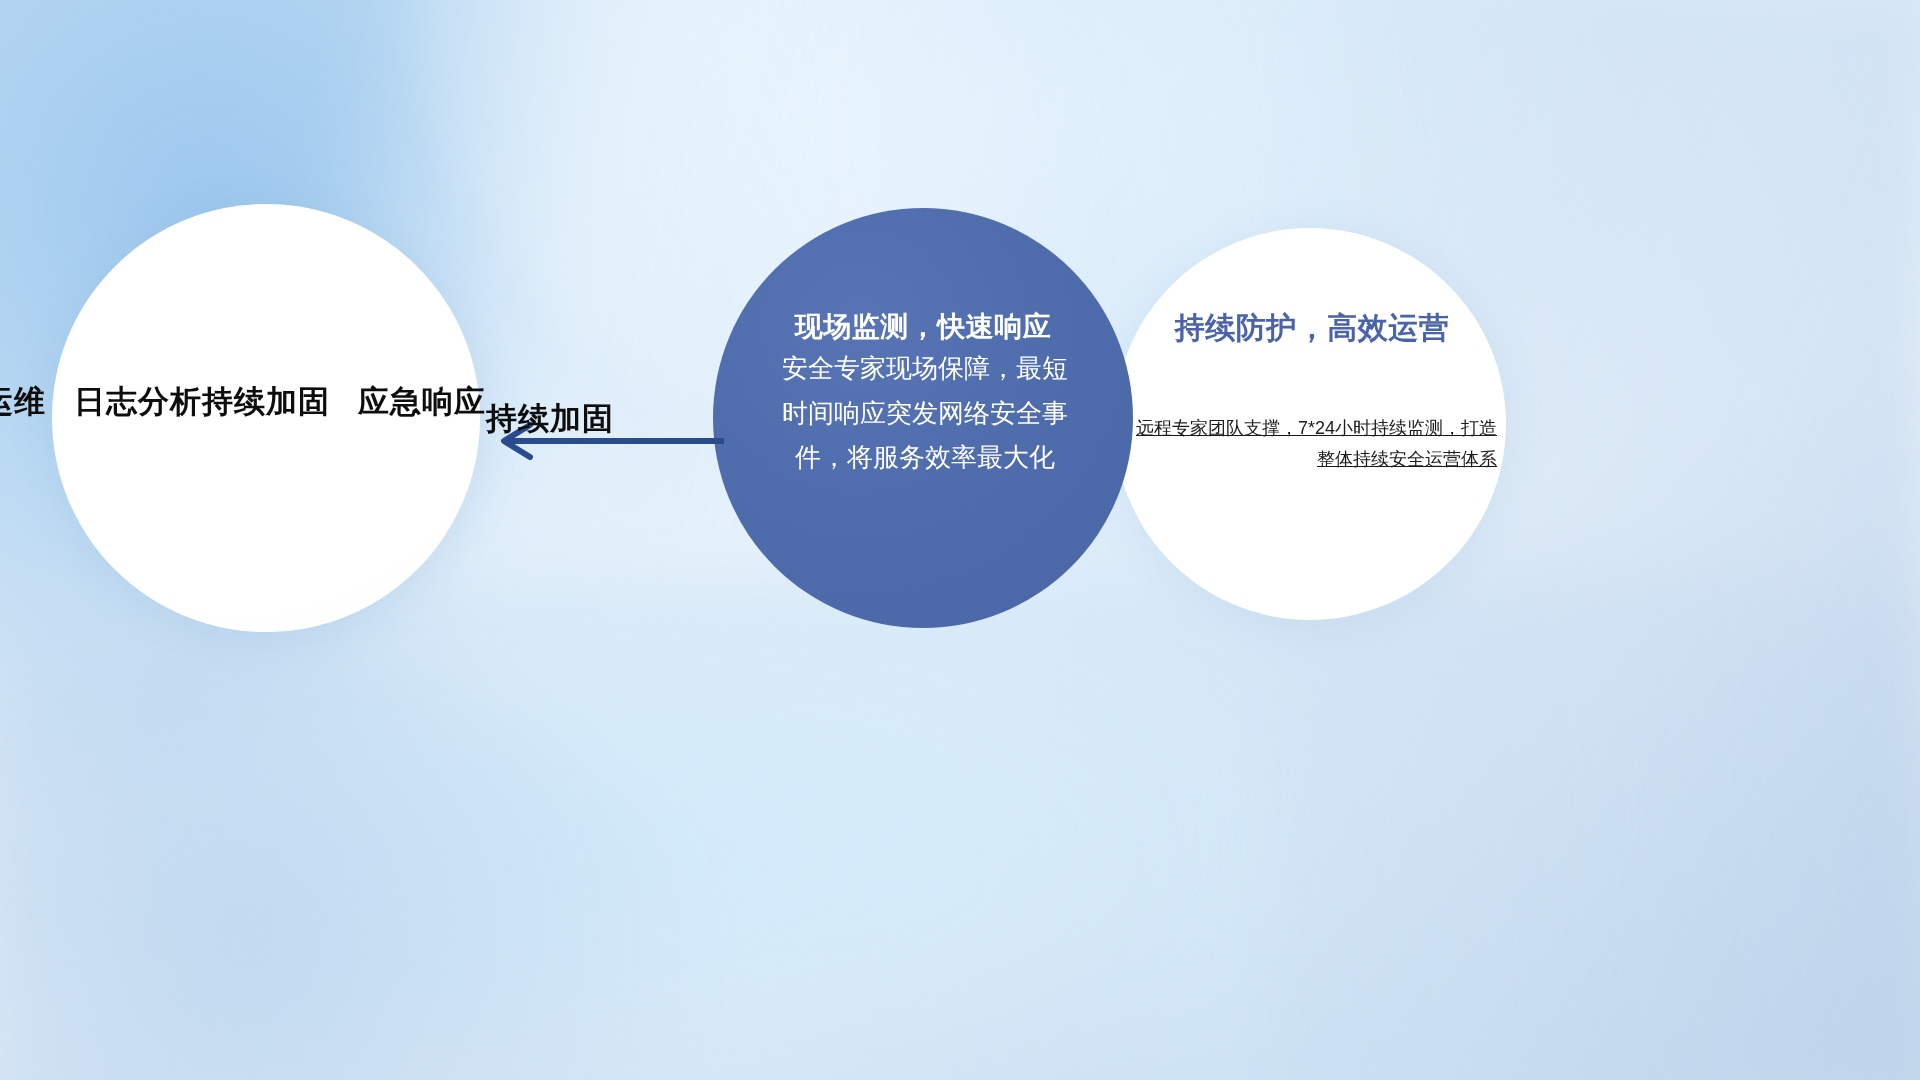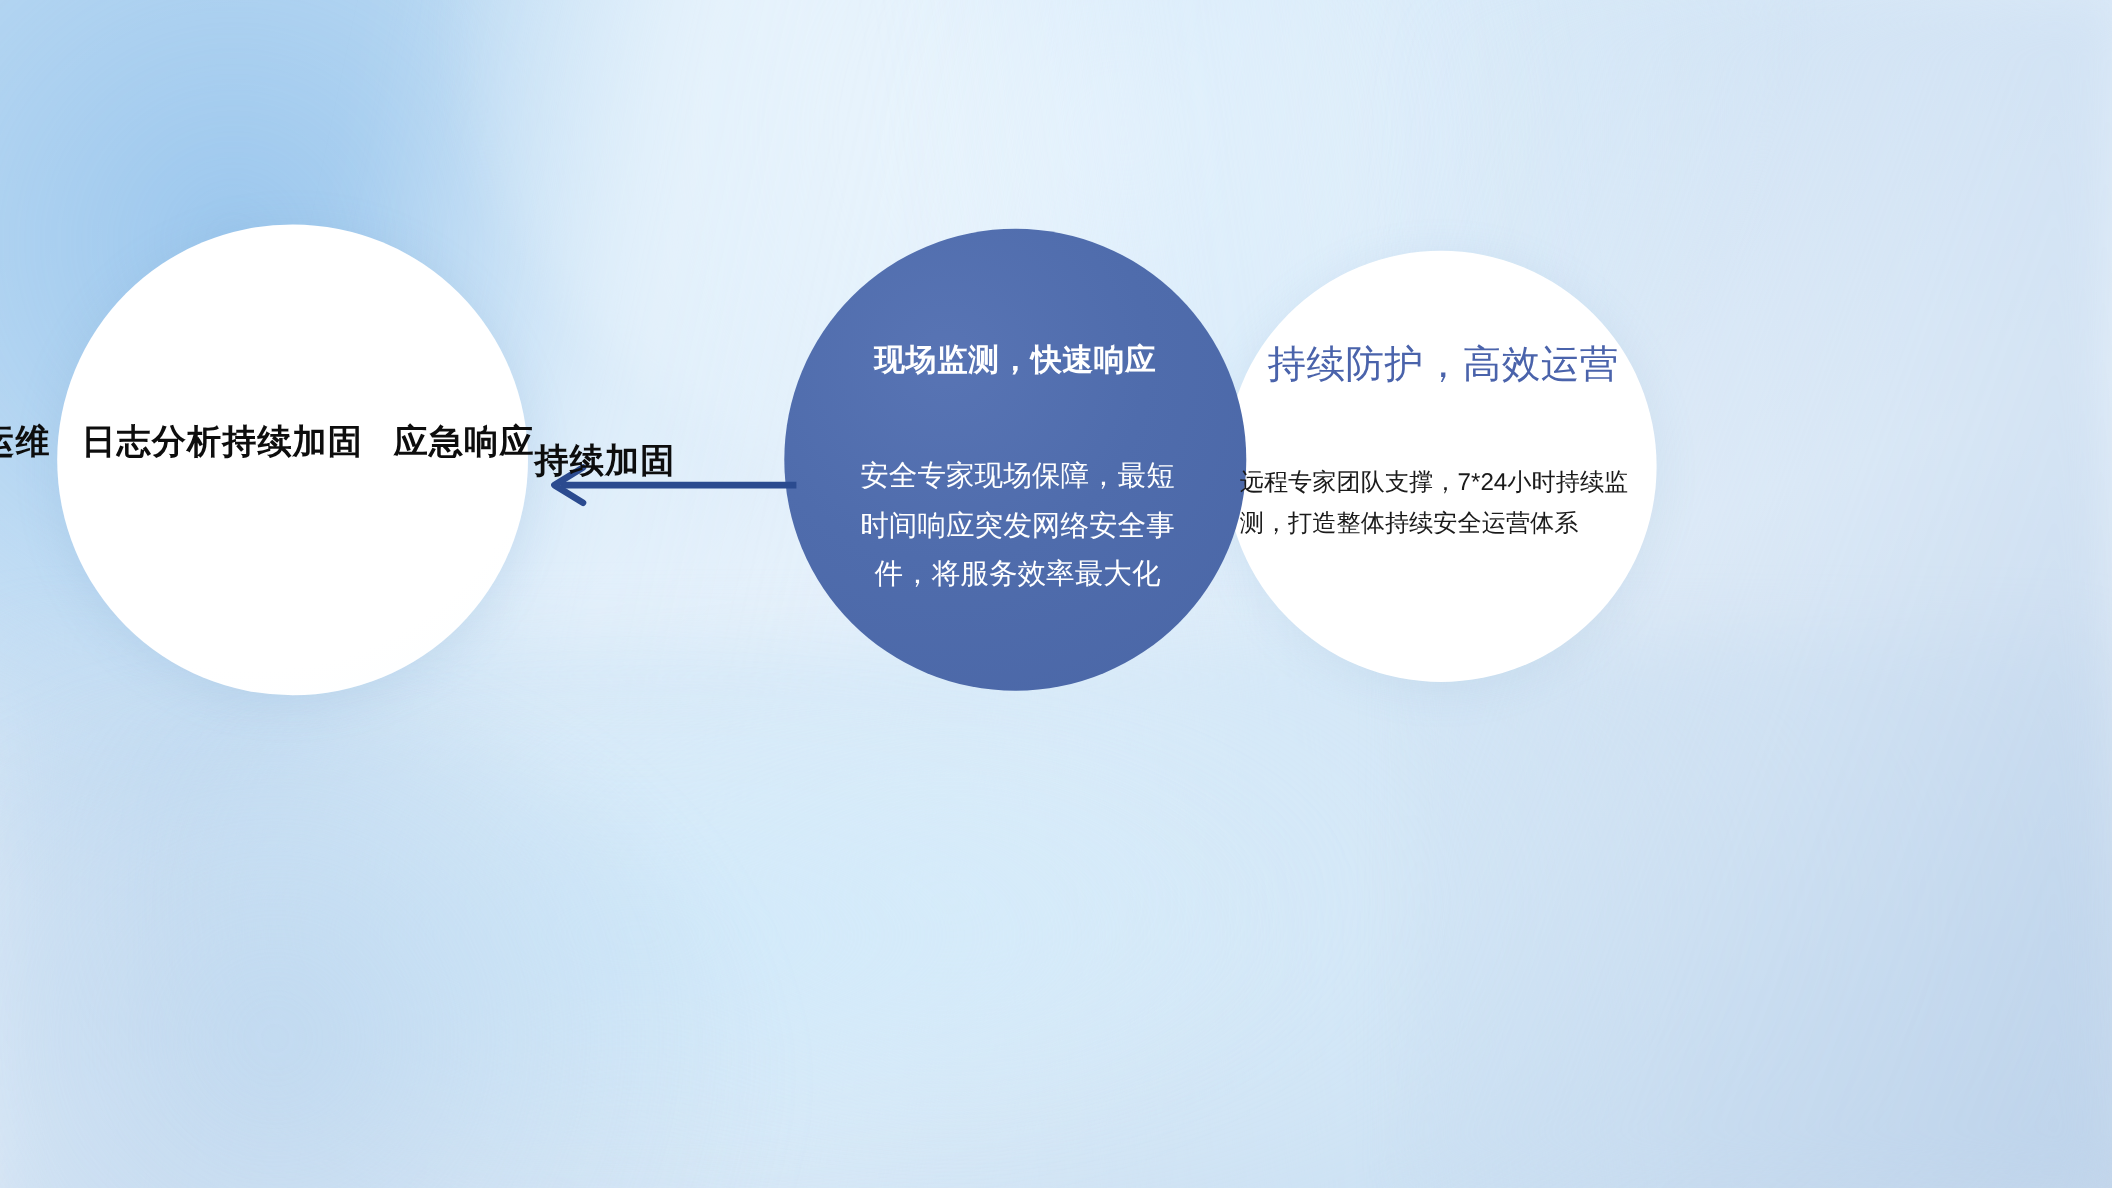--- a/index.html
+++ b/index.html
@@ -218,55 +218,55 @@
   }
   #middle-title {
     font-size: 28px;
     font-weight: bold;
     color: #ffffff;
     letter-spacing: 0.5px;
     white-space: nowrap;
     margin-top: 58px;
   }
   #middle-body {
-    margin-top: 64px;
     font-size: 26px;
     line-height: 1.72;
     color: #ffffff;
     width: 300px;
     margin-left: 42px;
     text-align: center;
   }
 
   
   #right-content {
     position: absolute;
     left: 1120px;
     top: 250px;
     width: 384px;
     z-index: 8;
     text-align: center;
     pointer-events: none;
   }
   #right-title {
-    font-size: 35px;
-    font-weight: normal;
+    font-size: 30px;
+    font-weight: bold;
     color: #4a63ab;
     letter-spacing: 0.5px;
     white-space: nowrap;
     margin-top: 58px;
   }
   #right-body {
     margin-top: 64px;
-    font-size: 22px;
+    font-size: 18px;
     line-height: 1.72;
     color: #1a1a1a;
     width: 370px;
     margin-left: 7px;
-    text-align: left;
+    text-align: right;
+    text-decoration: underline;
   }
 
   
   #arrow {
     position: absolute;
     left: 488px;
     top: 418px;
     width: 240px;
     height: 46px;
     z-index: 5;

